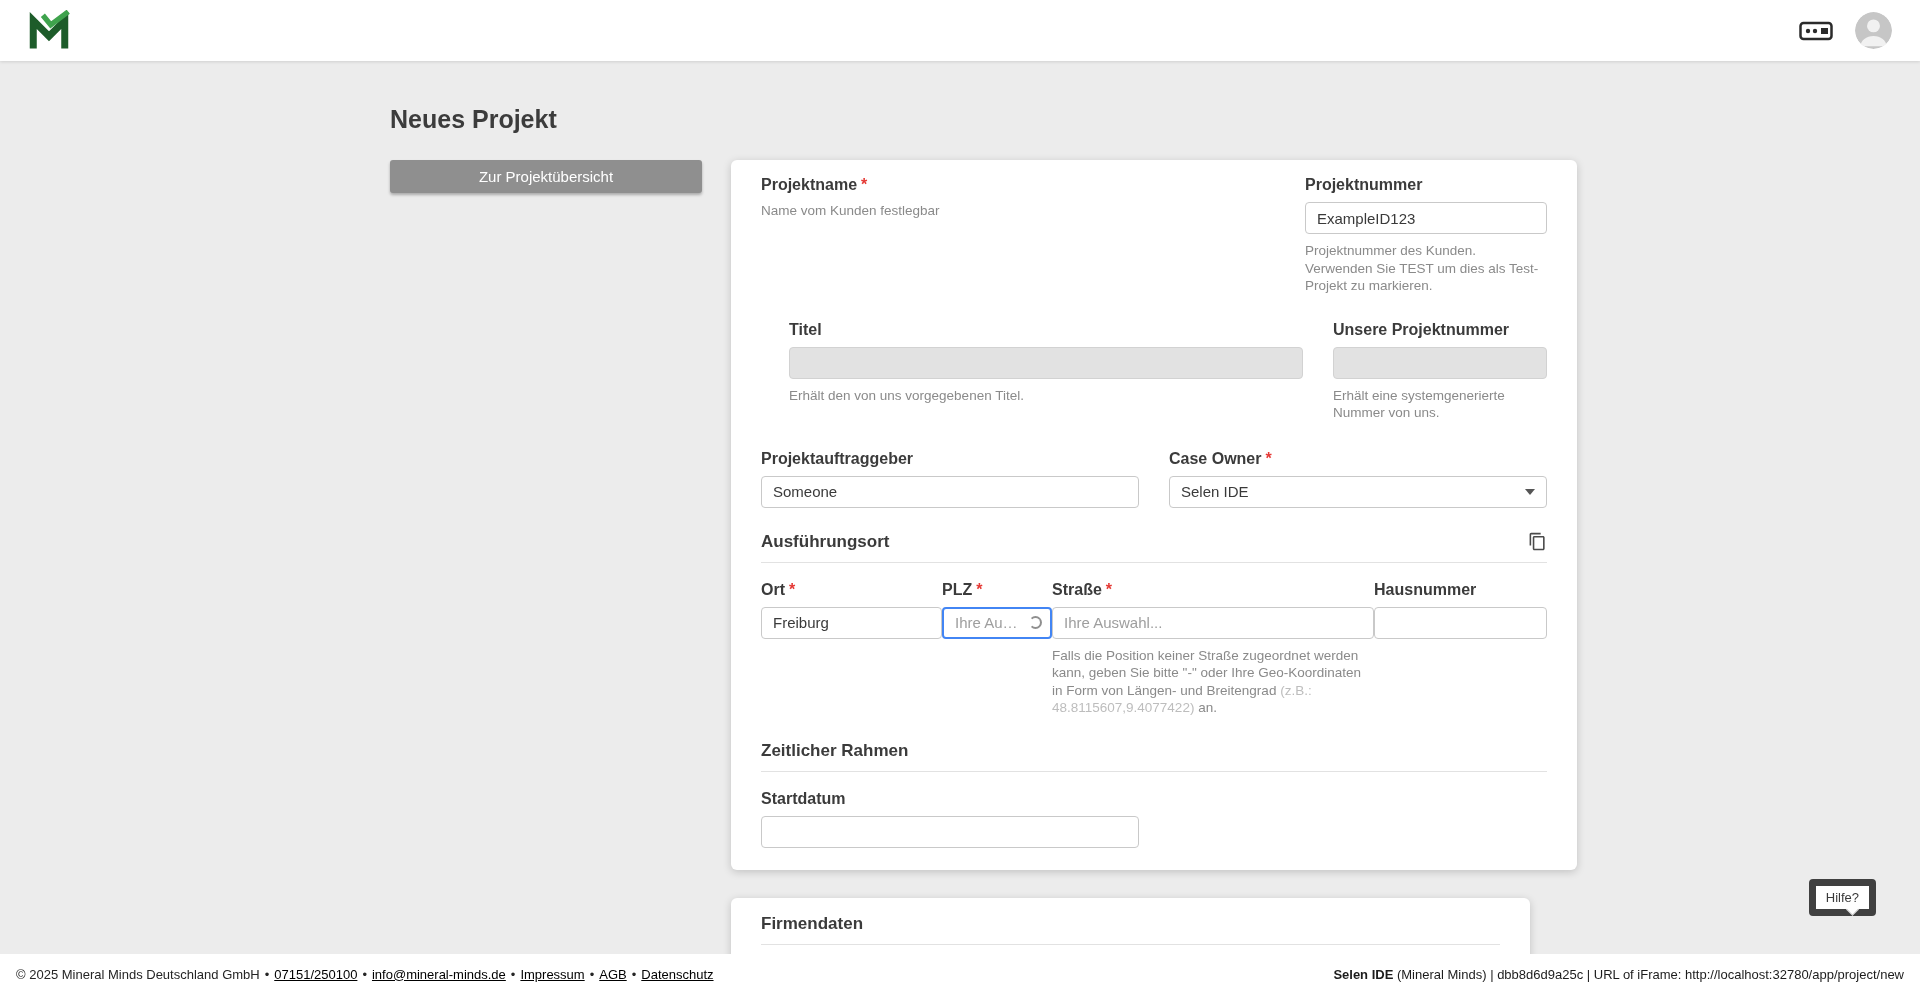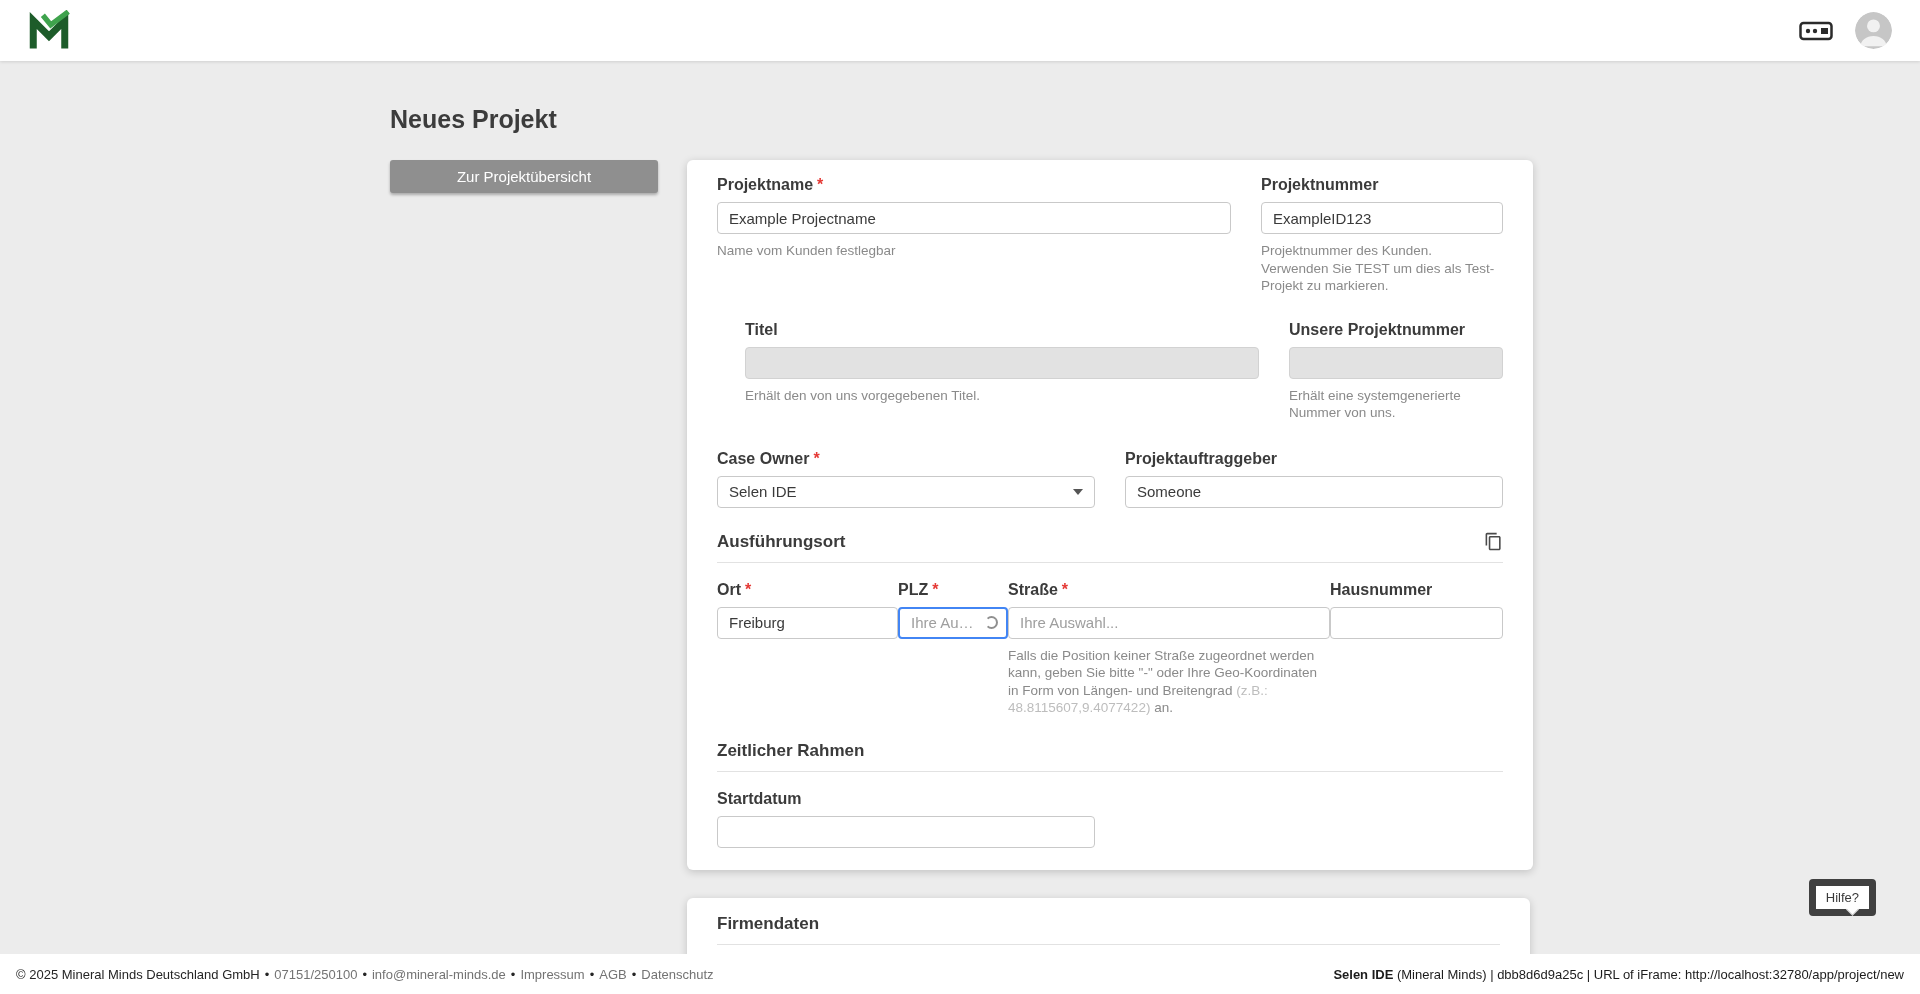--- a/index.html
+++ b/index.html
@@ -22,21 +22,21 @@
   .nav-links { display:flex; gap:34px; font-size:16px; font-weight:700; color:#1f1f1f; }
   .nav-link { cursor:pointer; white-space:nowrap; }
   .topbar-right { margin-left:auto; display:flex; align-items:center; gap:22px; }
   .avatar { width:37px; height:37px; border-radius:50%; overflow:hidden; cursor:pointer; }
 
   
   .main { position:absolute; top:61px; bottom:40px; left:0; right:0; overflow:hidden; }
   .container { width:1140px; margin:0 auto; padding-top:44px; }
   .page-title { font-size:25px; font-weight:700; color:#3c3c3c; }
   .content-row { display:flex; align-items:flex-start; margin-top:26px; }
-  .side-col { width:268px; margin-right:29px; flex:none; }
+  .side-col { width:312px; margin-right:29px; flex:none; }
   .back-button {
     width:100%; height:33px; background:#8f8f8f; color:#fff; border:none;
     border-radius:3px; font-size:15px; font-family:inherit; cursor:pointer;
     box-shadow:0 2px 3px rgba(0,0,0,.28);
   }
   .card {
     width:847px; background:#fff; border-radius:6px;
     box-shadow:0 2px 8px rgba(0,0,0,.18);
     padding:16px 30px 22px;
   }
@@ -112,21 +112,21 @@
     transform:rotate(45deg);
   }
 
   
   .footer {
     position:absolute; bottom:0; left:0; right:0; height:40px; background:#fff;
     display:flex; align-items:center; justify-content:space-between;
     padding:0 16px; font-size:13px; color:#252525; z-index:20;
   }
   .footer-left { display:flex; align-items:center; gap:5px; white-space:nowrap; }
-  .footer-left a { color:#737373; cursor:pointer; }
+  .footer-left a { color:#000000; text-decoration:underline; cursor:pointer; }
   .footer-right { white-space:nowrap; color:#1c1c1c; }
   .footer-right .bold { font-weight:700; }
   .sep { color:#252525; }
 </style>
 </head>
 <body>
 
 <header class="topbar">
   <div class="logo">
     <svg width="42" height="42" viewBox="0 0 48 48">
@@ -162,21 +162,20 @@
         <button class="back-button">Zur Projektübersicht</button>
       </div>
 
       <div class="card">
 
         <div class="form-row gap30 mb1">
           <div class="col-a">
             <div class="field-label">
               <span>Projektname</span><span class="req">*</span>
             </div>
-            <input class="text-input" type="text" value="Example Projectname" style="">
             <div class="helper">Name vom Kunden festlegbar</div>
           </div>
           <div class="col-b">
             <div class="field-label">Projektnummer</div>
             <input class="text-input" type="text" value="ExampleID123" style="">
             <div class="helper">Projektnummer des Kunden. Verwenden Sie TEST um dies als Test-Projekt zu markieren.</div>
           </div>
         </div>
 
         <div class="form-row gap30 mb2">
@@ -187,31 +186,31 @@
           </div>
           <div class="col-b">
             <div class="field-label">Unsere Projektnummer</div>
             <input class="text-input disabled" type="text" disabled="" style="">
             <div class="helper">Erhält eine systemgenerierte Nummer von uns.</div>
           </div>
         </div>
 
         <div class="form-row gap30 mb3">
           <div class="col-half">
+            <div class="field-label">Projektauftraggeber</div>
+            <input class="text-input" type="text" value="Someone" style="">
+          </div>
+          <div class="col-half">
             <div class="field-label">
               <span>Case Owner</span><span class="req">*</span>
             </div>
             <div class="select-input">
               <span class="select-value">Selen IDE</span>
               <span class="select-arrow"></span>
             </div>
-          </div>
-          <div class="col-half">
-            <div class="field-label">Projektauftraggeber</div>
-            <input class="text-input" type="text" value="Someone" style="">
           </div>
         </div>
 
         <div class="section-header mb4">
           <span class="section-title">Ausführungsort</span>
           <span class="icon-button">
             <svg width="19" height="19" viewBox="0 0 24 24" fill="#4a4a4a">
               <path d="M16 1H4c-1.1 0-2 .9-2 2v14h2V3h12V1zm3 4H8c-1.1 0-2 .9-2 2v14c0 1.1.9 2 2 2h11c1.1 0 2-.9 2-2V7c0-1.1-.9-2-2-2zm0 16H8V7h11v14z"></path>
             </svg>
           </span>

